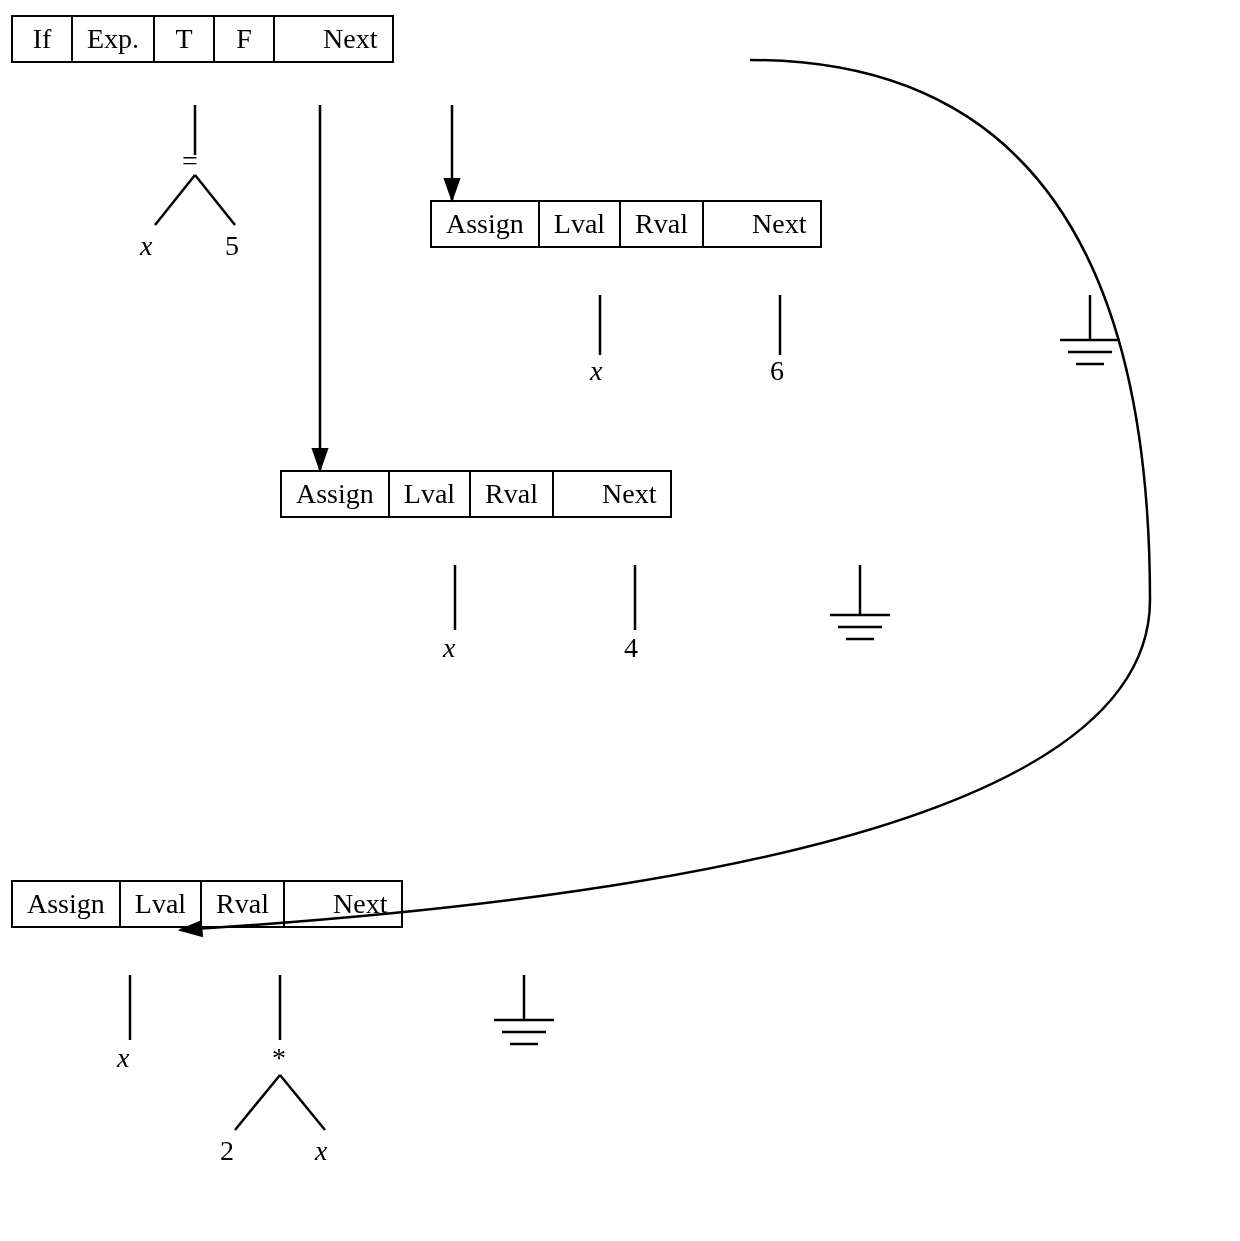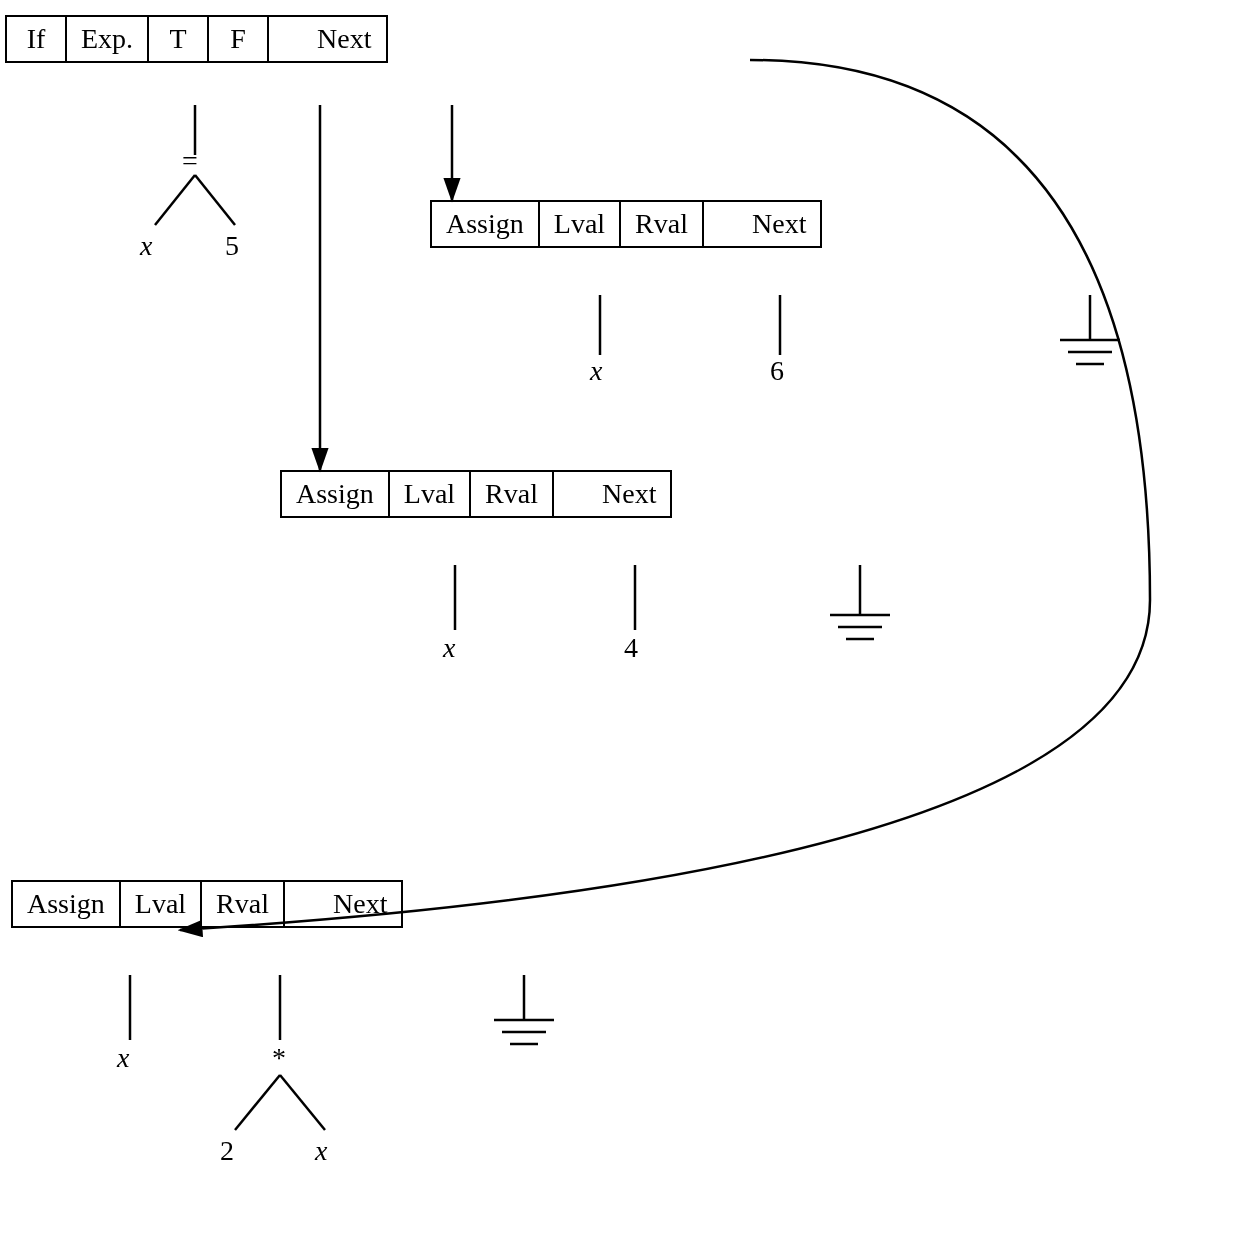--- a/index.html
+++ b/index.html
@@ -104,21 +104,21 @@
   <line x1="280" y1="1075" x2="235" y2="1130" stroke="#000" stroke-width="2.5"></line>
 
   <line x1="280" y1="1075" x2="325" y2="1130" stroke="#000" stroke-width="2.5"></line>
 
   <line x1="524" y1="975" x2="524" y2="1020" stroke="#000" stroke-width="2.5"></line>
   <line x1="494" y1="1020" x2="554" y2="1020" stroke="#000" stroke-width="2.5"></line>
   <line x1="502" y1="1032" x2="546" y2="1032" stroke="#000" stroke-width="2.5"></line>
   <line x1="510" y1="1044" x2="538" y2="1044" stroke="#000" stroke-width="2.5"></line>
 </svg>
 
-<div class="record-box" style="left: 5px; top: 15px;">
+<div class="record-box" style="left: 11px; top: 15px;">
   <div class="field">If</div>
   <div class="field">Exp.</div>
   <div class="field">T</div>
   <div class="field">F</div>
   <div class="field">Next</div>
 </div>
 
 <div class="label-text-normal" style="left: 182px; top: 145px;">=</div>
 
 <div class="label-text" style="left: 140px; top: 230px;">x</div>

